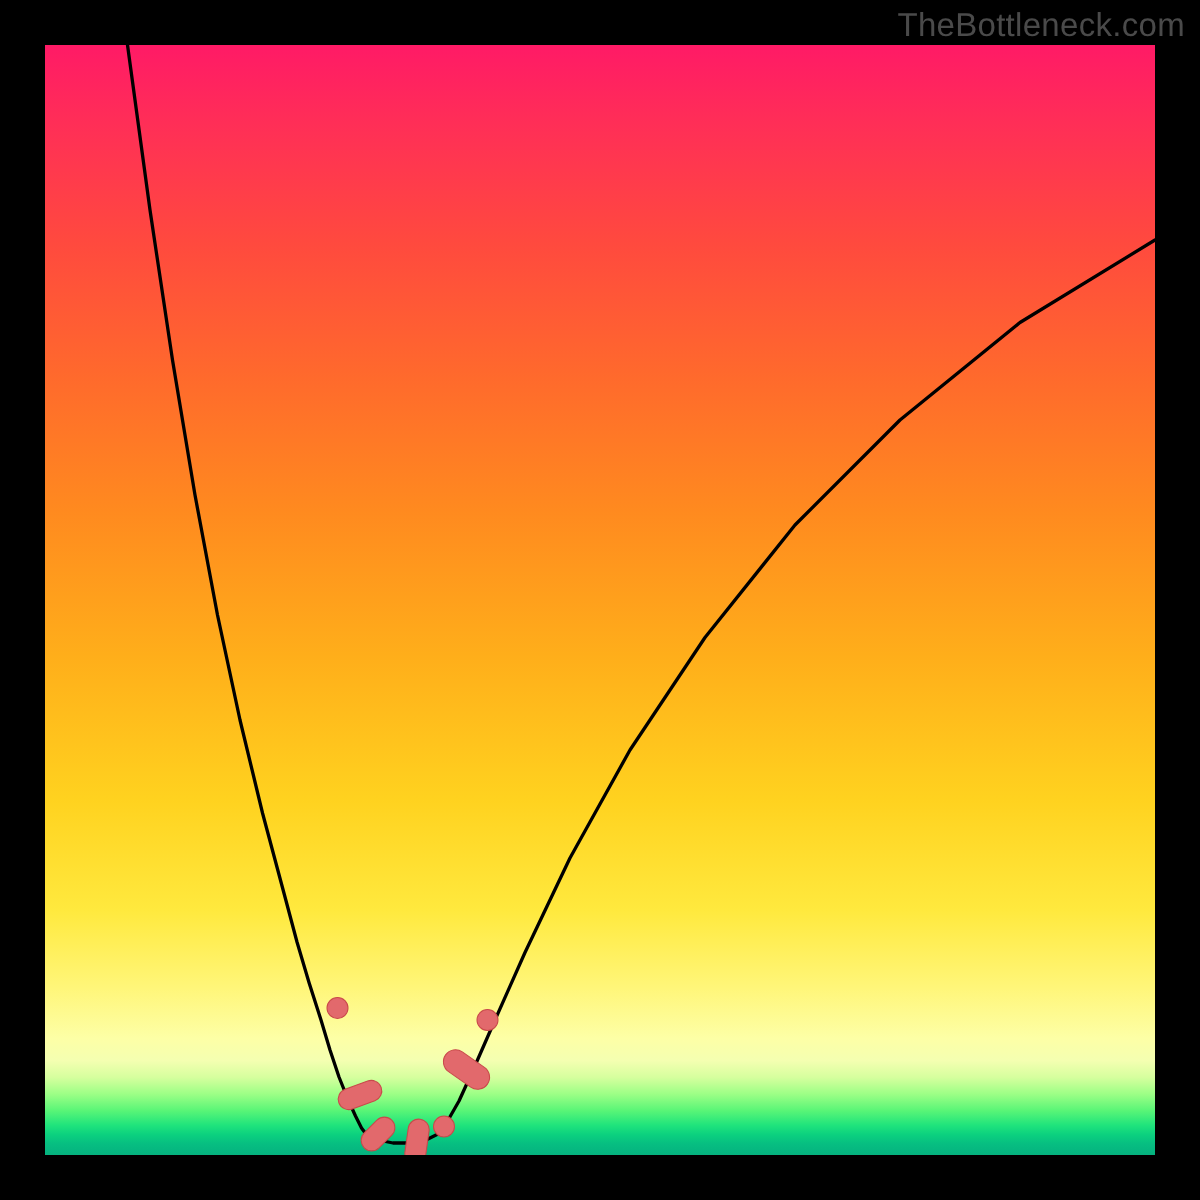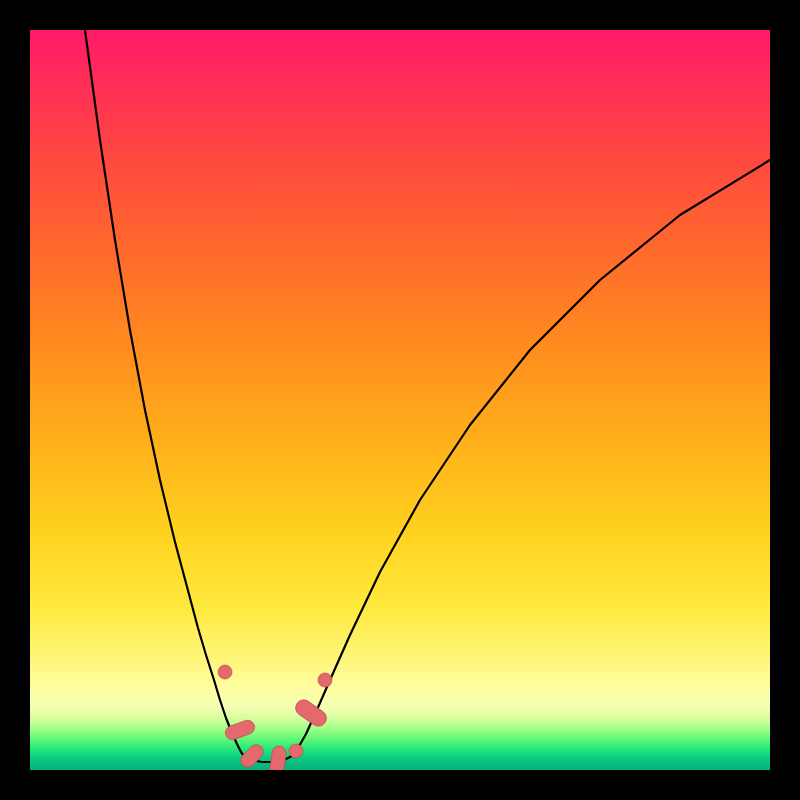--- a/index.html
+++ b/index.html
@@ -102,13 +102,14 @@
           <rect x="203" y="685" width="14" height="30" rx="7" ry="7" transform="rotate(70 210 700)" class="marker"></rect>
           <rect x="215" y="713" width="14" height="26" rx="7" ry="7" transform="rotate(45 222 726)" class="marker"></rect>
           <rect x="241" y="716" width="14" height="30" rx="7" ry="7" transform="rotate(8 248 731)" class="marker"></rect>
           <circle cx="266" cy="721" r="7" class="marker"></circle>
           <rect x="273" y="666" width="16" height="34" rx="8" ry="8" transform="rotate(-55 281 683)" class="marker"></rect>
           <circle cx="295" cy="650" r="7" class="marker"></circle>
         </g>
     </svg>
   </div>
 
+  <div class="watermark">TheBottleneck.com</div>
 </div>
 
 </body></html>

